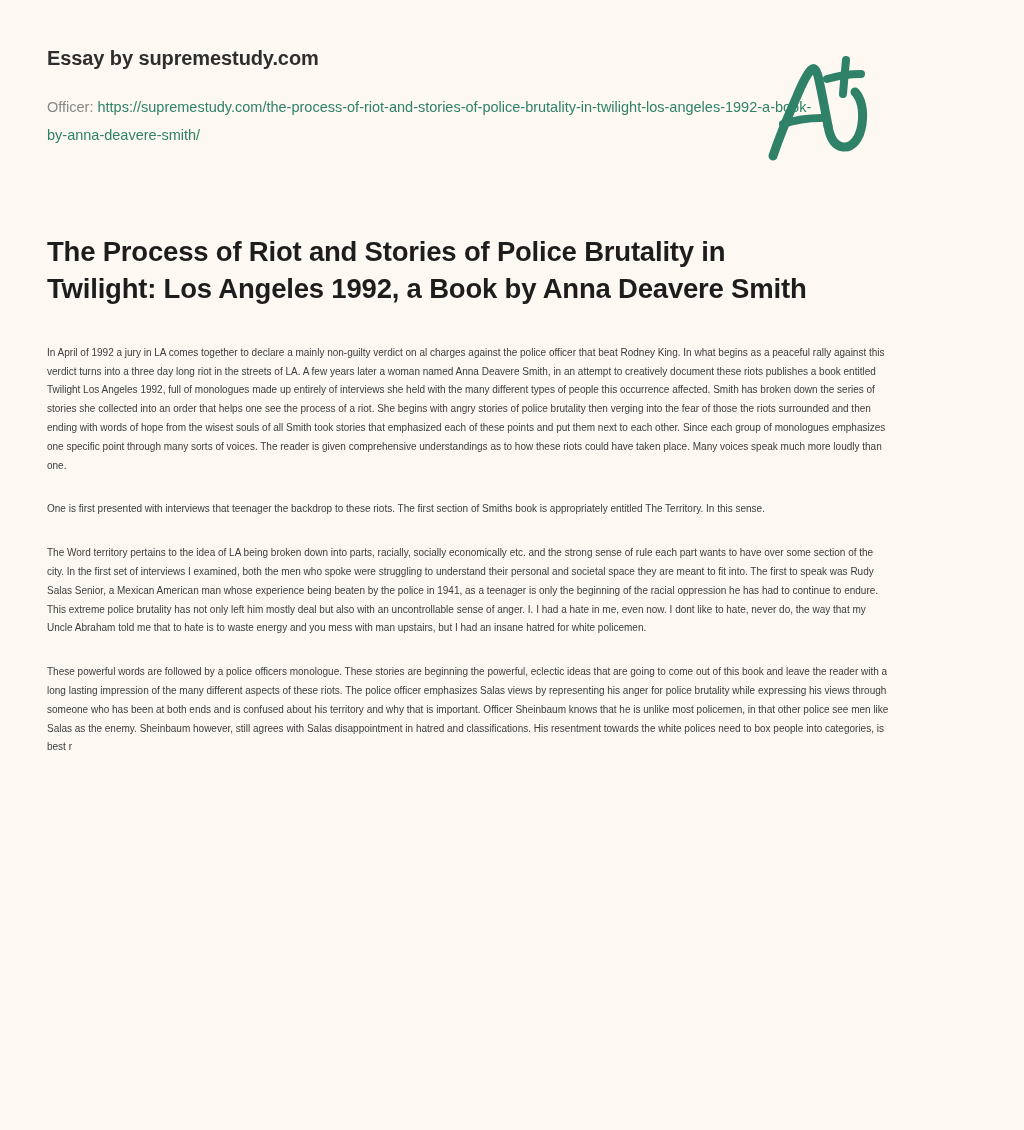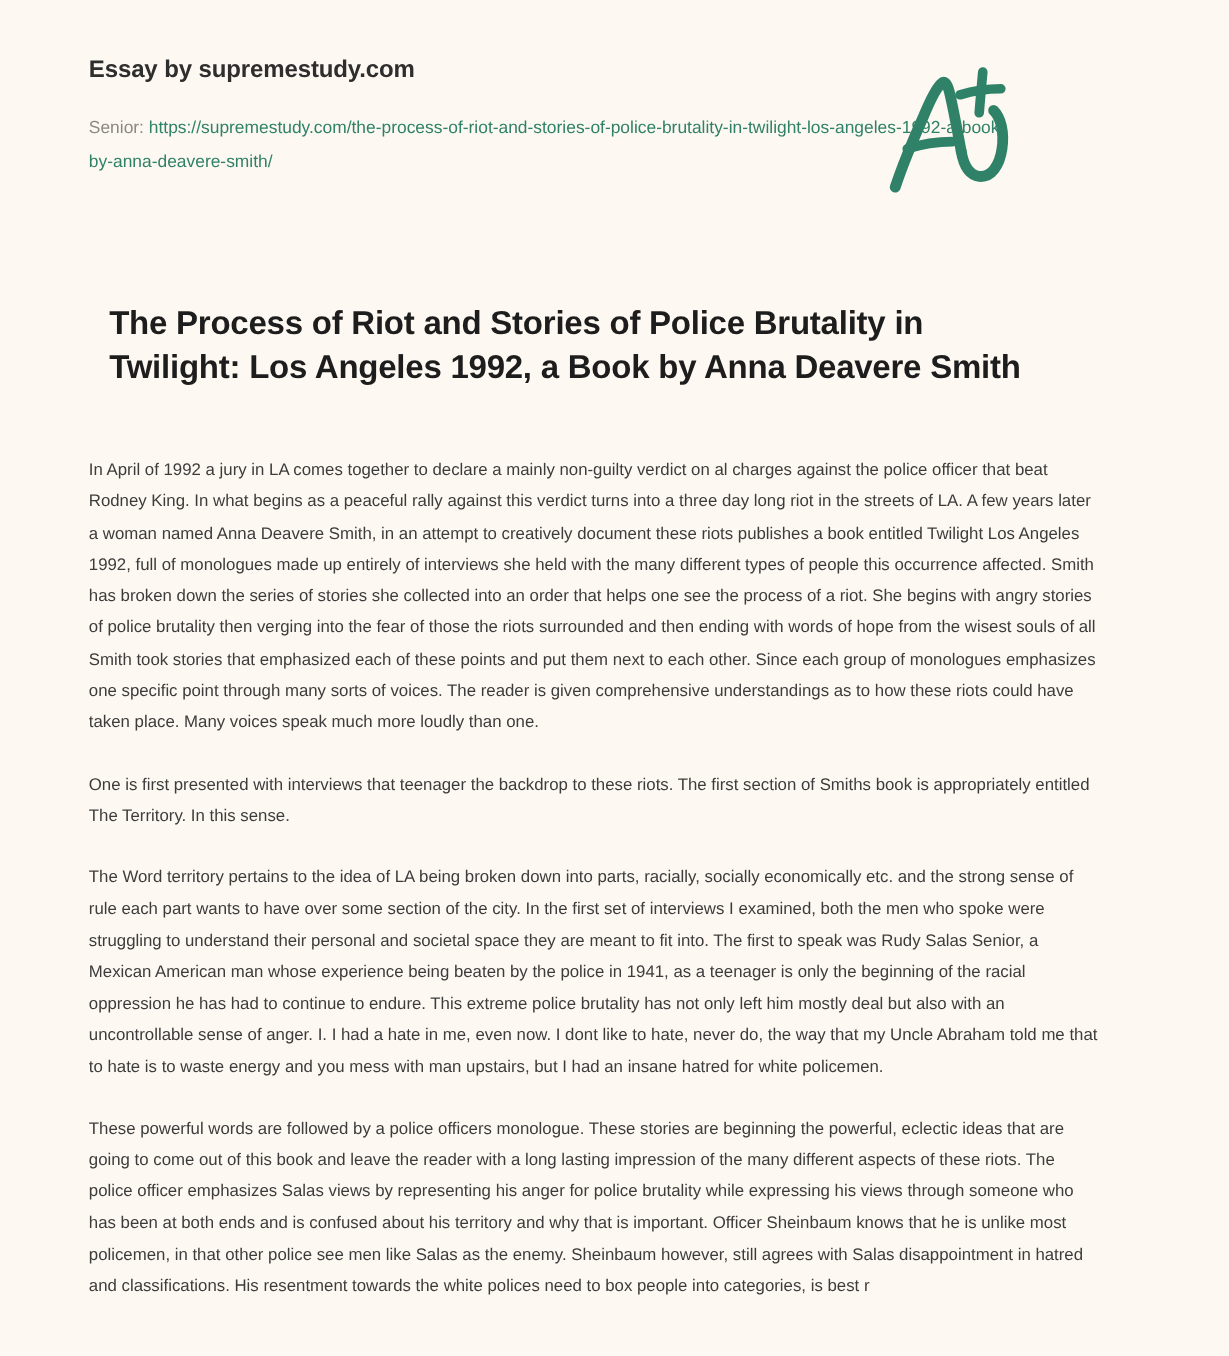--- a/index.html
+++ b/index.html
@@ -11,21 +11,21 @@
     height: 1130px;
     background: #fdf8f1;
     font-family: "Liberation Sans", sans-serif;
     overflow: hidden;
   }
   .page {
     position: relative;
     width: 1024px;
     height: 1130px;
     box-sizing: border-box;
-    padding: 0 74px;
+    padding: 0 47px;
   }
 
   
   .header {
     position: relative;
     padding-top: 45px;
   }
   .essay-by {
     font-size: 20px;
     font-weight: bold;
@@ -58,56 +58,56 @@
     height: 112px;
   }
   .logo svg {
     display: block;
     width: 100%;
     height: 100%;
   }
 
   
   .title {
-    margin: 17px;
+    margin: 0;
     padding-top: 83px;
     font-size: 27.5px;
     font-weight: bold;
     line-height: 1.37;
     color: #1d1d1d;
     letter-spacing: -0.2px;
     max-width: 790px;
   }
 
   
   .body-copy {
     padding-top: 36px;
     max-width: 845px;
   }
   .body-copy p {
     margin: 0 0 25px 0;
-    font-size: 14px;
+    font-size: 10px;
     line-height: 1.88;
     color: #3c3c3c;
     text-align: left;
   }
   .body-copy p:last-child {
     margin-bottom: 0;
   }
 </style>
 </head>
 <body>
 
 <div class="page">
 
   <div class="header">
     <div class="essay-by">Essay by supremestudy.com</div>
 
     <div class="source-line">
-      <span class="source-label">Senior:</span>
+      <span class="source-label">Officer:</span>
       <span class="source-url">https://supremestudy.com/the-process-of-riot-and-stories-of-police-brutality-in-twilight-los-angeles-1992-a-book-by-anna-deavere-smith/</span>
     </div>
 
     <div class="logo">
       <span>
         <svg viewBox="0 0 118 112" xmlns="http://www.w3.org/2000/svg" fill="none" stroke="#2f8268" stroke-linecap="round" stroke-linejoin="round">
           <path d="M10 104 C16 86 26 62 34 44 C39 32 44 22 48 18 C51 15 53 17 55 24 C58 36 62 58 65 74" stroke-width="9"></path>
           <path d="M20 72 C32 68 46 66 58 66" stroke-width="8"></path>
           <path d="M65 74 C67 86 72 94 80 95 C90 96 97 86 99 72 C101 58 98 46 92 40" stroke-width="9"></path>
           <path d="M83 8 C82 18 81 30 80 42" stroke-width="8"></path>

